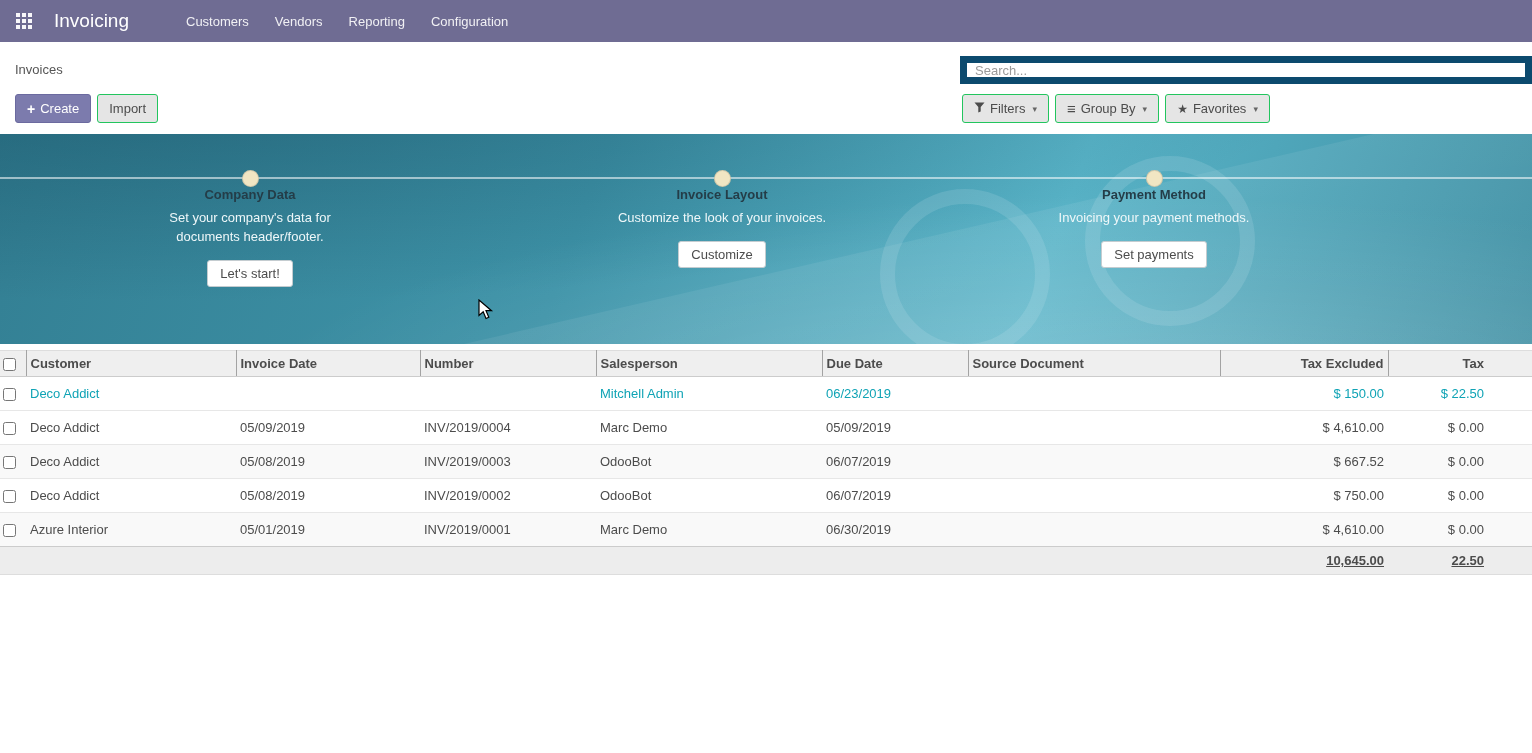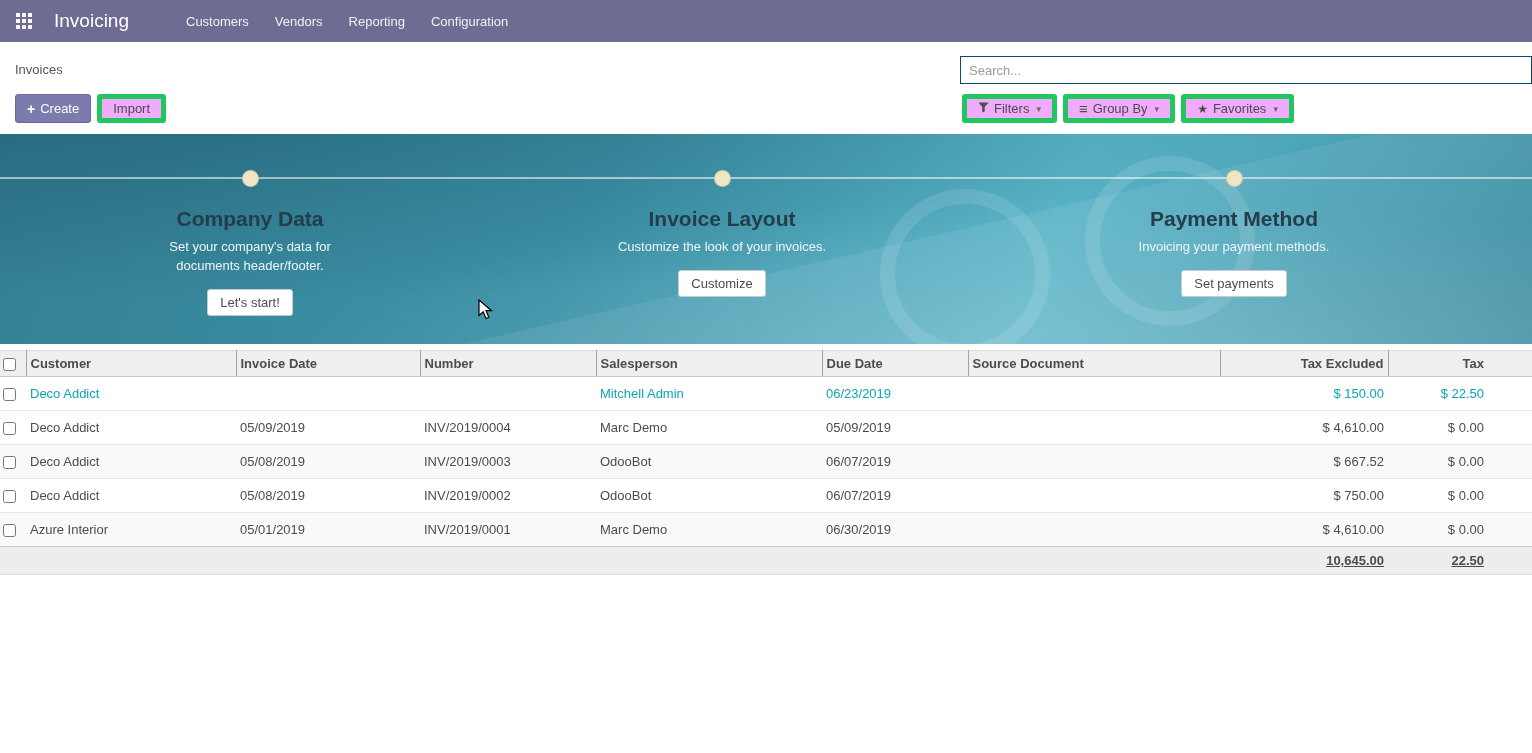--- a/index.html
+++ b/index.html
@@ -29,30 +29,30 @@
   .nav-menu a{
     display:flex;align-items:center;padding:0 13px;font-size:13px;
     color:rgba(255,255,255,.9);text-decoration:none;cursor:pointer;
   }
 
   
   .control-panel{padding:14px 0 10px 15px;position:relative;}
   .cp-row1{display:flex;justify-content:space-between;align-items:flex-start;}
   .page-title{margin:0;font-size:13px;font-weight:400;color:#555;line-height:27px;}
   .search-input{
-    width:572px;height:28px;border:1px solid #0c4a6e;padding:0 8px;font-size:13px;
+    width:572px;height:28px;border:7px solid #0c4a6e;padding:0 8px;font-size:13px;
     color:#555;outline:none;font-family:"Liberation Sans",sans-serif;
   }
   .search-input::placeholder{color:#9a9a9a;}
   .cp-row2{margin-top:10px;position:relative;height:30px;}
   .left-buttons{display:flex;gap:6px;}
   button{font-family:"Liberation Sans",sans-serif;cursor:pointer;}
   .btn{
     height:29px;font-size:13px;border-radius:3px;padding:4px 11px;
-    background:#f0abfc;border:5px solid #22c55e;color:var(--text-dark);
+    background:#e5e5e5;border:1px solid #22c55e;color:var(--text-dark);
     display:inline-flex;align-items:center;gap:5px;
   }
   .btn-primary{
     background:var(--accent-purple);border:1px solid #6b6a9f;color:#fff;
   }
   .plus-glyph{font-weight:bold;font-size:14px;line-height:1;}
   .search-buttons{position:absolute;left:947px;top:0;display:flex;gap:6px;}
   .caret{font-size:9px;color:#666;margin-left:2px;}
   .gb-glyph{font-size:15px;line-height:1;}
   .star-glyph{font-size:12px;line-height:1;}
@@ -71,27 +71,27 @@
     transform:rotate(-13deg);}
   .ring{position:absolute;border-radius:50%;border:15px solid rgba(225,240,245,.14);width:170px;height:170px;}
   .ring.r1{left:880px;top:55px;}
   .ring.r2{left:1085px;top:22px;}
   .progress-line{position:absolute;left:0;right:0;top:43px;height:2px;background:rgba(255,255,255,.55);}
   .step{position:absolute;top:0;width:320px;text-align:center;}
   .step .dot{
     width:17px;height:17px;border-radius:50%;background:#f1e6c3;
     border:1px solid rgba(0,0,0,.12);margin:36px auto 0;position:relative;z-index:2;
   }
-  .step .step-title{margin-top:20px;font-size:21px;font-weight:bold;color:#243d48;text-align:center;}
+  .step .step-title{margin-top:0;font-size:13px;font-weight:bold;color:#243d48;text-align:center;}
   .step .step-desc{margin:7px auto 0;font-size:13px;line-height:1.45;color:#eef7f9;max-width:212px;}
   .step .step-btn{
     margin-top:13px;background:#fff;border:1px solid #c4ccd0;color:var(--text-dark);
     font-size:13px;padding:5px 12px;border-radius:3px;
   }
-  .step1{left:90px;} .step2{left:562px;} .step3{left:1074px;}
+  .step1{left:90px;} .step2{left:562px;} .step3{left:994px;}
 
   
   .list-wrap{margin-top:6px;}
   table.invoices{width:100%;border-collapse:collapse;font-size:13px;color:var(--text-dark);table-layout:fixed;}
   thead th{
     background:#efefef;text-align:left;font-weight:bold;padding:5px 4px;
     border-top:1px solid #ddd;border-bottom:1px solid #ccc;border-right:1px solid #a3a3a3;
     white-space:nowrap;overflow:hidden;cursor:pointer;
   }
   thead th:last-child{border-right:none;}

